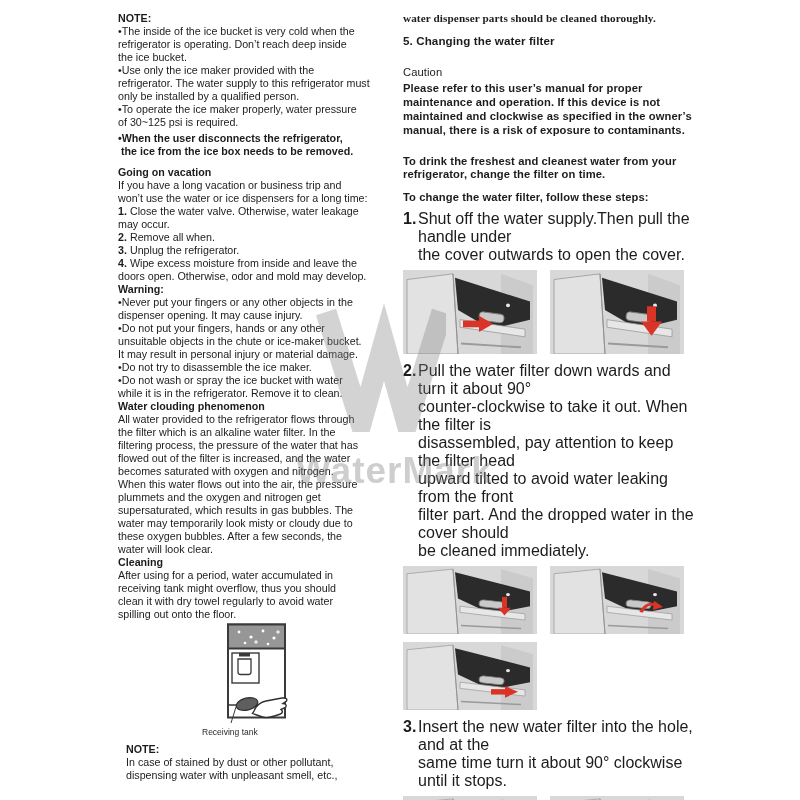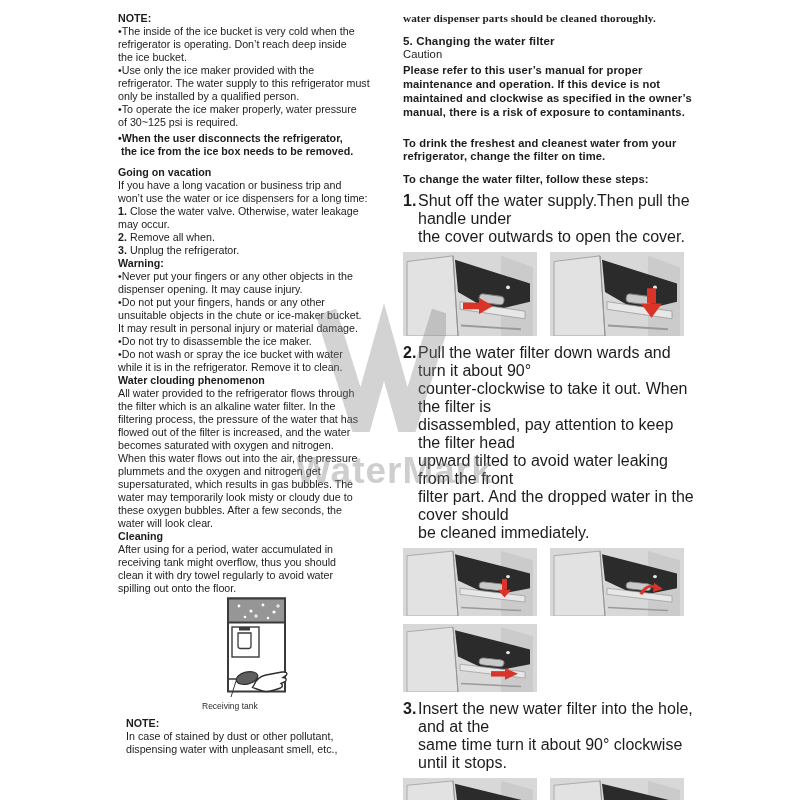--- a/index.html
+++ b/index.html
@@ -61,20 +61,22 @@
     <p class="bold mt3">•When the user disconnects the refrigerator,
 &nbsp;the ice from the ice box needs to be removed.</p>
 
     <h4 class="mt8">Going on vacation</h4>
     <p>If you have a long vacation or business trip and
 won’t use the water or ice dispensers for a long time:</p>
     <p class="num-item"><b>1.</b><span>Close the water valve. Otherwise, water leakage
 may occur.</span></p>
     <p class="num-item"><b>2.</b><span>Remove all when.</span></p>
     <p class="num-item"><b>3.</b><span>Unplug the refrigerator.</span></p>
+    <p class="num-item"><b>4.</b><span>Wipe excess moisture from inside and leave the
+doors open. Otherwise, odor and mold may develop.</span></p>
 
     <h4>Warning:</h4>
     <p>•Never put your fingers or any other objects in the
 dispenser opening. It may cause injury.</p>
     <p>•Do not put your fingers, hands or any other
 unsuitable objects in the chute or ice-maker bucket.
 It may result in personal injury or material damage.</p>
     <p>•Do not try to disassemble the ice maker.</p>
     <p>•Do not wash or spray the ice bucket with water
 while it is in the refrigerator. Remove it to clean.</p>
@@ -126,21 +128,21 @@
     <div id="note2">
       <h4>NOTE:</h4>
       <p>In case of stained by dust or other pollutant,
 dispensing water with unpleasant smell, etc.,</p>
     </div>
   </div>
 
   <div id="col-right" class="col">
     <p class="regular" style="font-weight:bold;font-family:Liberation Serif, serif;">water dispenser parts should be cleaned  thoroughly.</p>
     <h4 class="mt8" style="margin-top:9px;">5. Changing the water filter</h4>
-    <p class="regular" style="margin-top:0;">Caution</p>
+    <p class="regular" style="margin-top:18px;">Caution</p>
     <p style="margin-top:3px;">Please refer to this user’s manual for proper
 maintenance and operation. If this device is not
 maintained and clockwise as specified in the owner’s
 manual, there is a risk of exposure to contaminants.</p>
     <p style="margin-top:17px;">To drink the freshest and cleanest water from your
 refrigerator, change the filter on time.</p>
     <p style="margin-top:9px;">To change the water filter, follow these steps:</p>
 
     <div class="step">
       <span class="n">1.</span>

